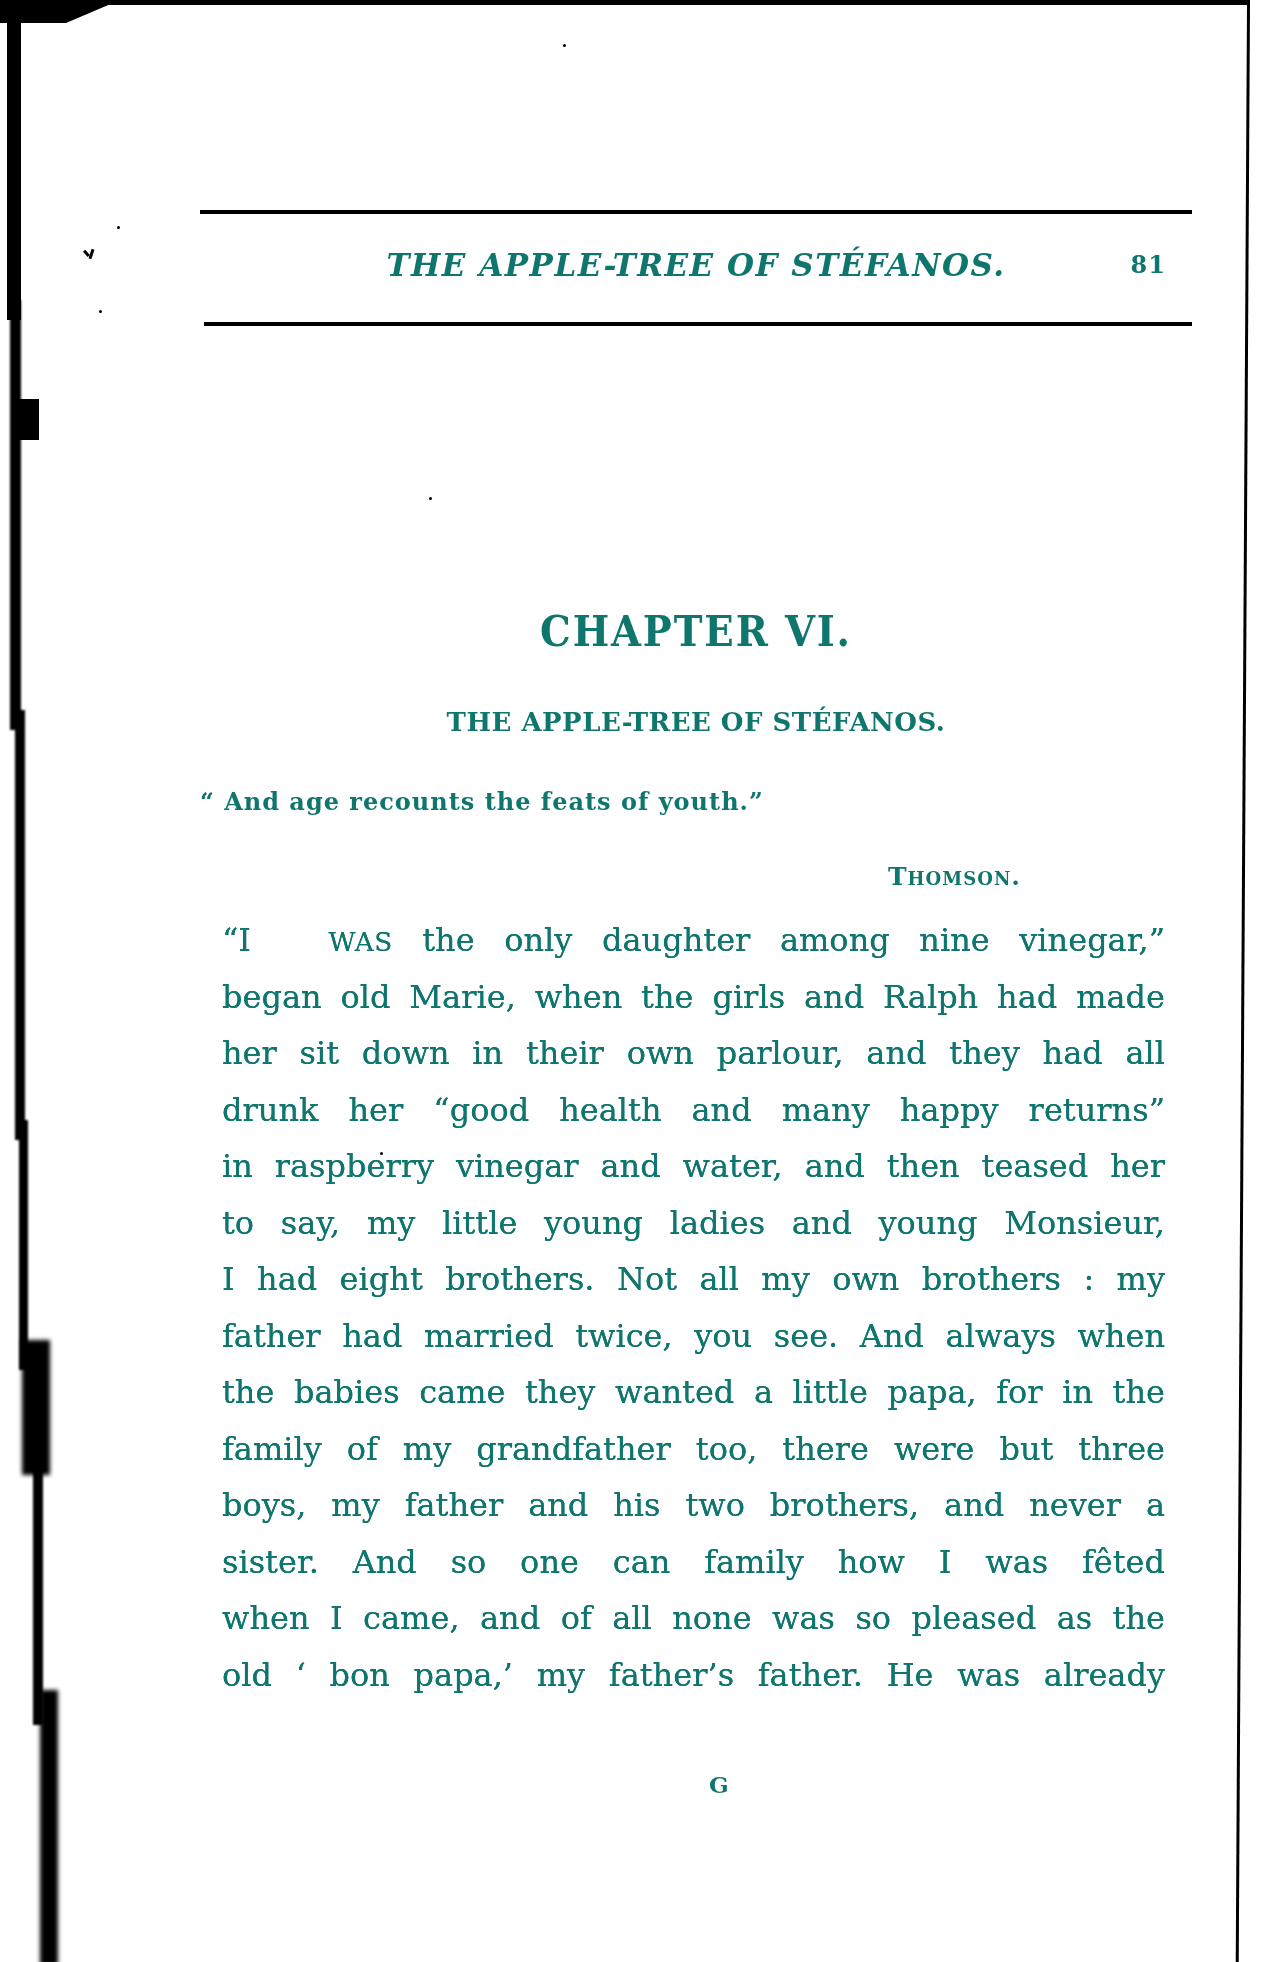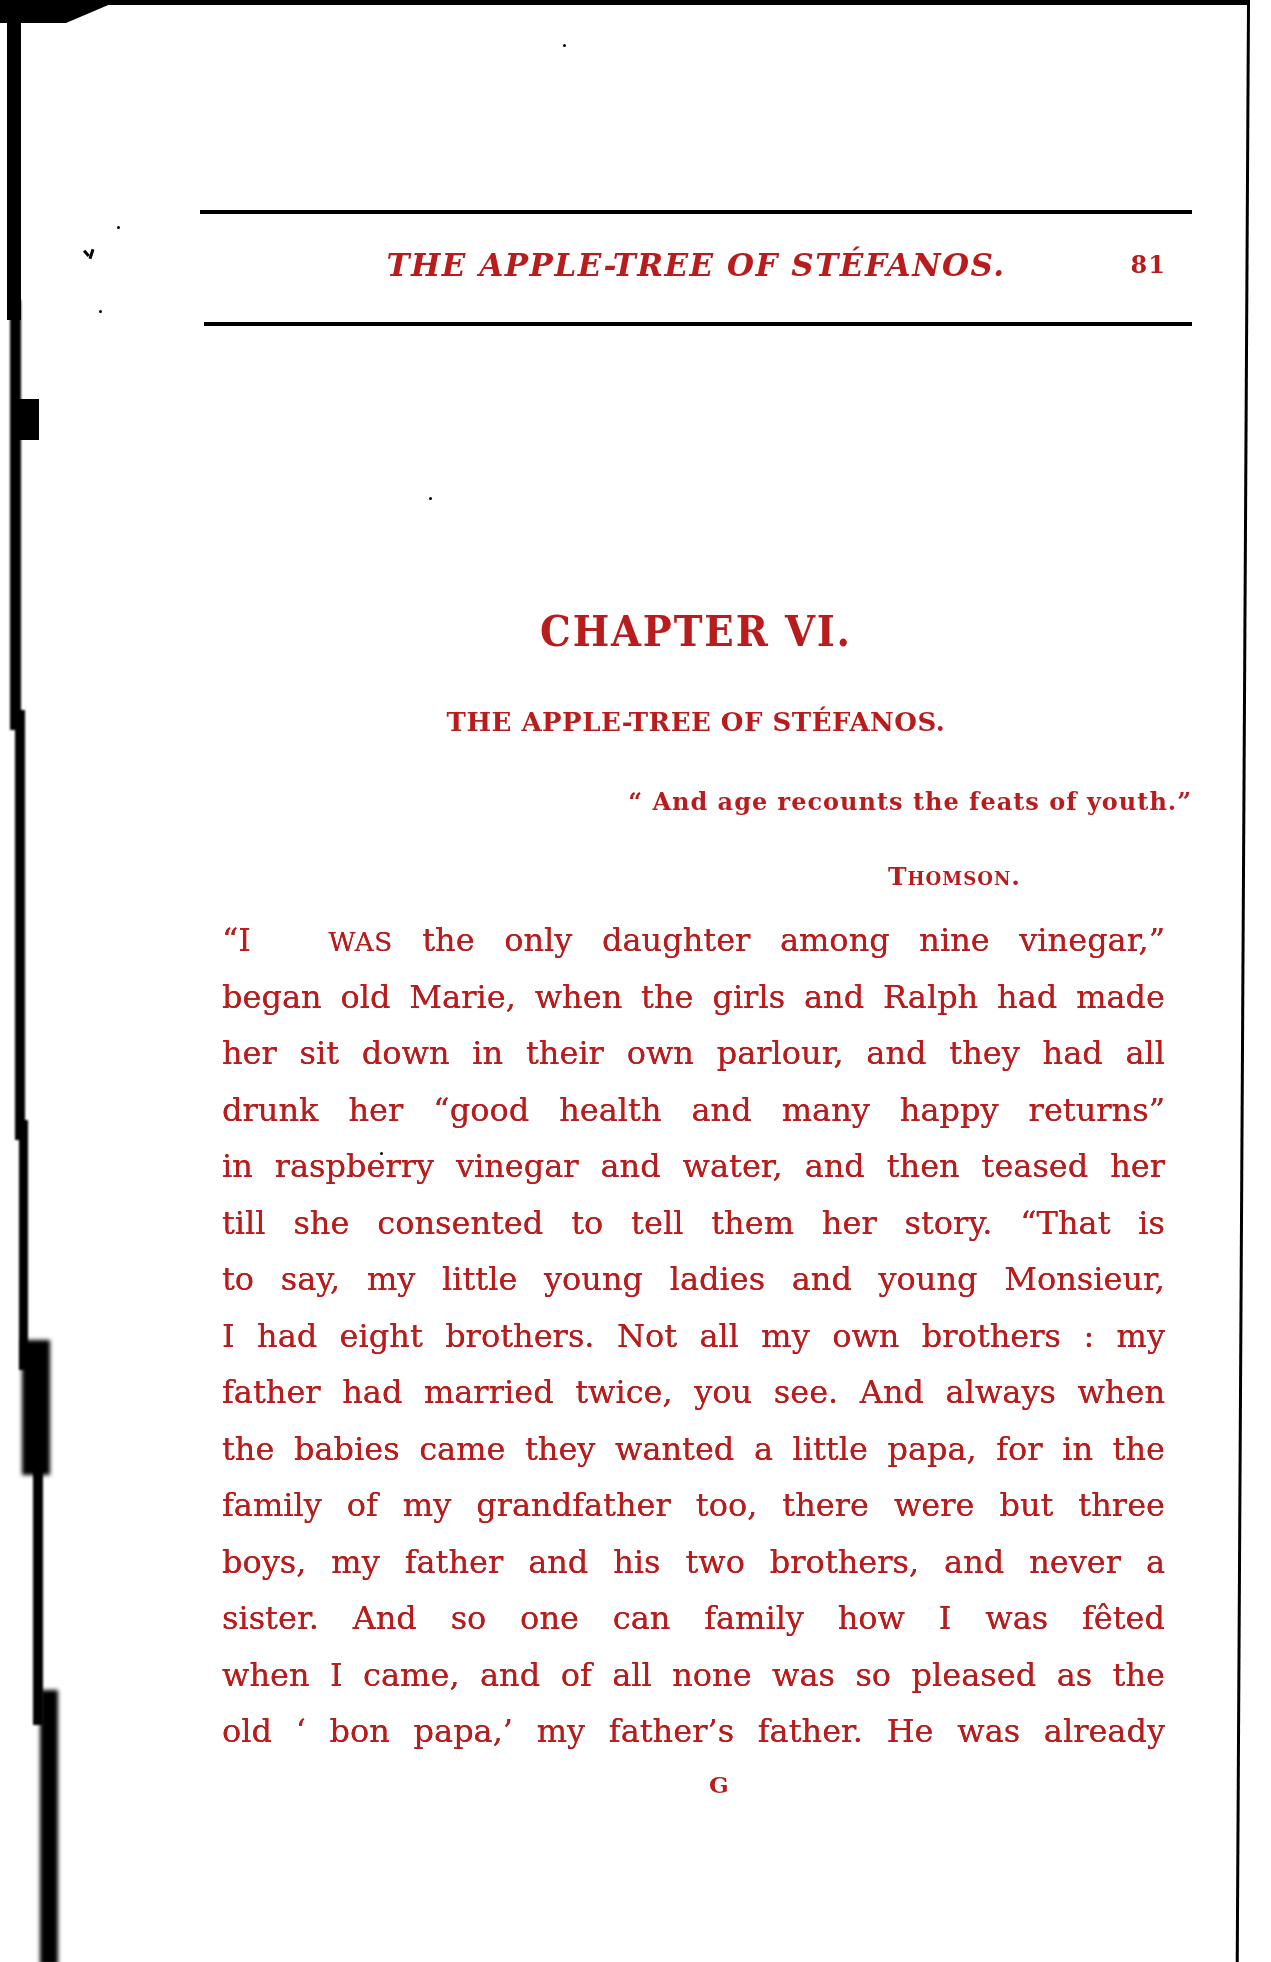--- a/index.html
+++ b/index.html
@@ -3,21 +3,21 @@
 <meta charset="utf-8">
 <style>
   html, body { margin: 0; padding: 0; background: #ffffff; }
   .page {
     position: relative;
     width: 1271px;
     height: 1962px;
     background: #ffffff;
     overflow: hidden;
     font-family: "DejaVu Serif", serif;
-    color: #b91c1c;
+    color: #0f766e;
   }
 
   
   .art { position: absolute; background: #000; }
   .top-line   { left: 0; top: 0; width: 1250px; height: 5px; filter: blur(0.4px); }
   .top-chunk  { left: 0; top: 0; width: 120px; height: 23px;
                 clip-path: polygon(0 0, 100% 0, 55% 100%, 0 100%); }
   .lseg1 { left: 7;  left: 7px;  top: 0;      width: 14px; height: 320px;  filter: blur(0.7px); }
   .lseg2 { left: 10px; top: 300px;  width: 11px; height: 430px;  filter: blur(0.9px); }
   .lseg3 { left: 15px; top: 710px;  width: 10px; height: 430px;  filter: blur(1px); }
@@ -59,21 +59,21 @@
     letter-spacing: 2px; white-space: nowrap;
     transform: scaleX(0.92);
   }
   .chapter-subtitle {
     position: absolute; left: 200px; top: 707px; width: 992px;
     text-align: center; font-size: 26px; font-weight: bold;
     letter-spacing: 0.5px; white-space: nowrap;
   }
   .epigraph {
     position: absolute; left: 200px; top: 787px; width: 992px;
-    text-align: right; font-size: 24px; font-weight: bold;
+    text-align: left; font-size: 24px; font-weight: bold;
     letter-spacing: 1px; white-space: nowrap;
   }
   .epigraph-attrib {
     position: absolute; left: 888px; top: 838px;
     font-size: 25px; font-weight: bold; font-variant: small-caps;
     letter-spacing: 1px;
     margin-top: 24px;
   }
 
   
@@ -131,21 +131,20 @@
   <div class="chapter-subtitle">THE APPLE-TREE OF STÉFANOS.</div>
   <div class="epigraph">“ And age recounts the feats of youth.”</div>
   <div class="epigraph-attrib">Thomson.</div>
 
   <div class="body-text">
     <div class="bline"><span>“I </span><span class="sc">was</span><span> the only daughter among nine vinegar,”</span></div>
     <div class="bline">began old Marie, when the girls and Ralph had made</div>
     <div class="bline">her sit down in their own parlour, and they had all</div>
     <div class="bline">drunk her “good health and many happy returns”</div>
     <div class="bline">in raspberry vinegar and water, and then teased her</div>
-    <div class="bline">till she consented to tell them her story.  “That is</div>
     <div class="bline">to say, my little young ladies and young Monsieur,</div>
     <div class="bline">I had eight brothers.  Not all my own brothers : my</div>
     <div class="bline">father had married twice, you see.  And always when</div>
     <div class="bline">the babies came they wanted a little papa, for in the</div>
     <div class="bline">family of my grandfather too, there were but three</div>
     <div class="bline">boys, my father and his two brothers, and never a</div>
     <div class="bline">sister.  And so one can family how I was fêted</div>
     <div class="bline">when I came, and of all none was so pleased as the</div>
     <div class="bline">old ‘ bon papa,’ my father’s father.  He was already</div>
   </div>

